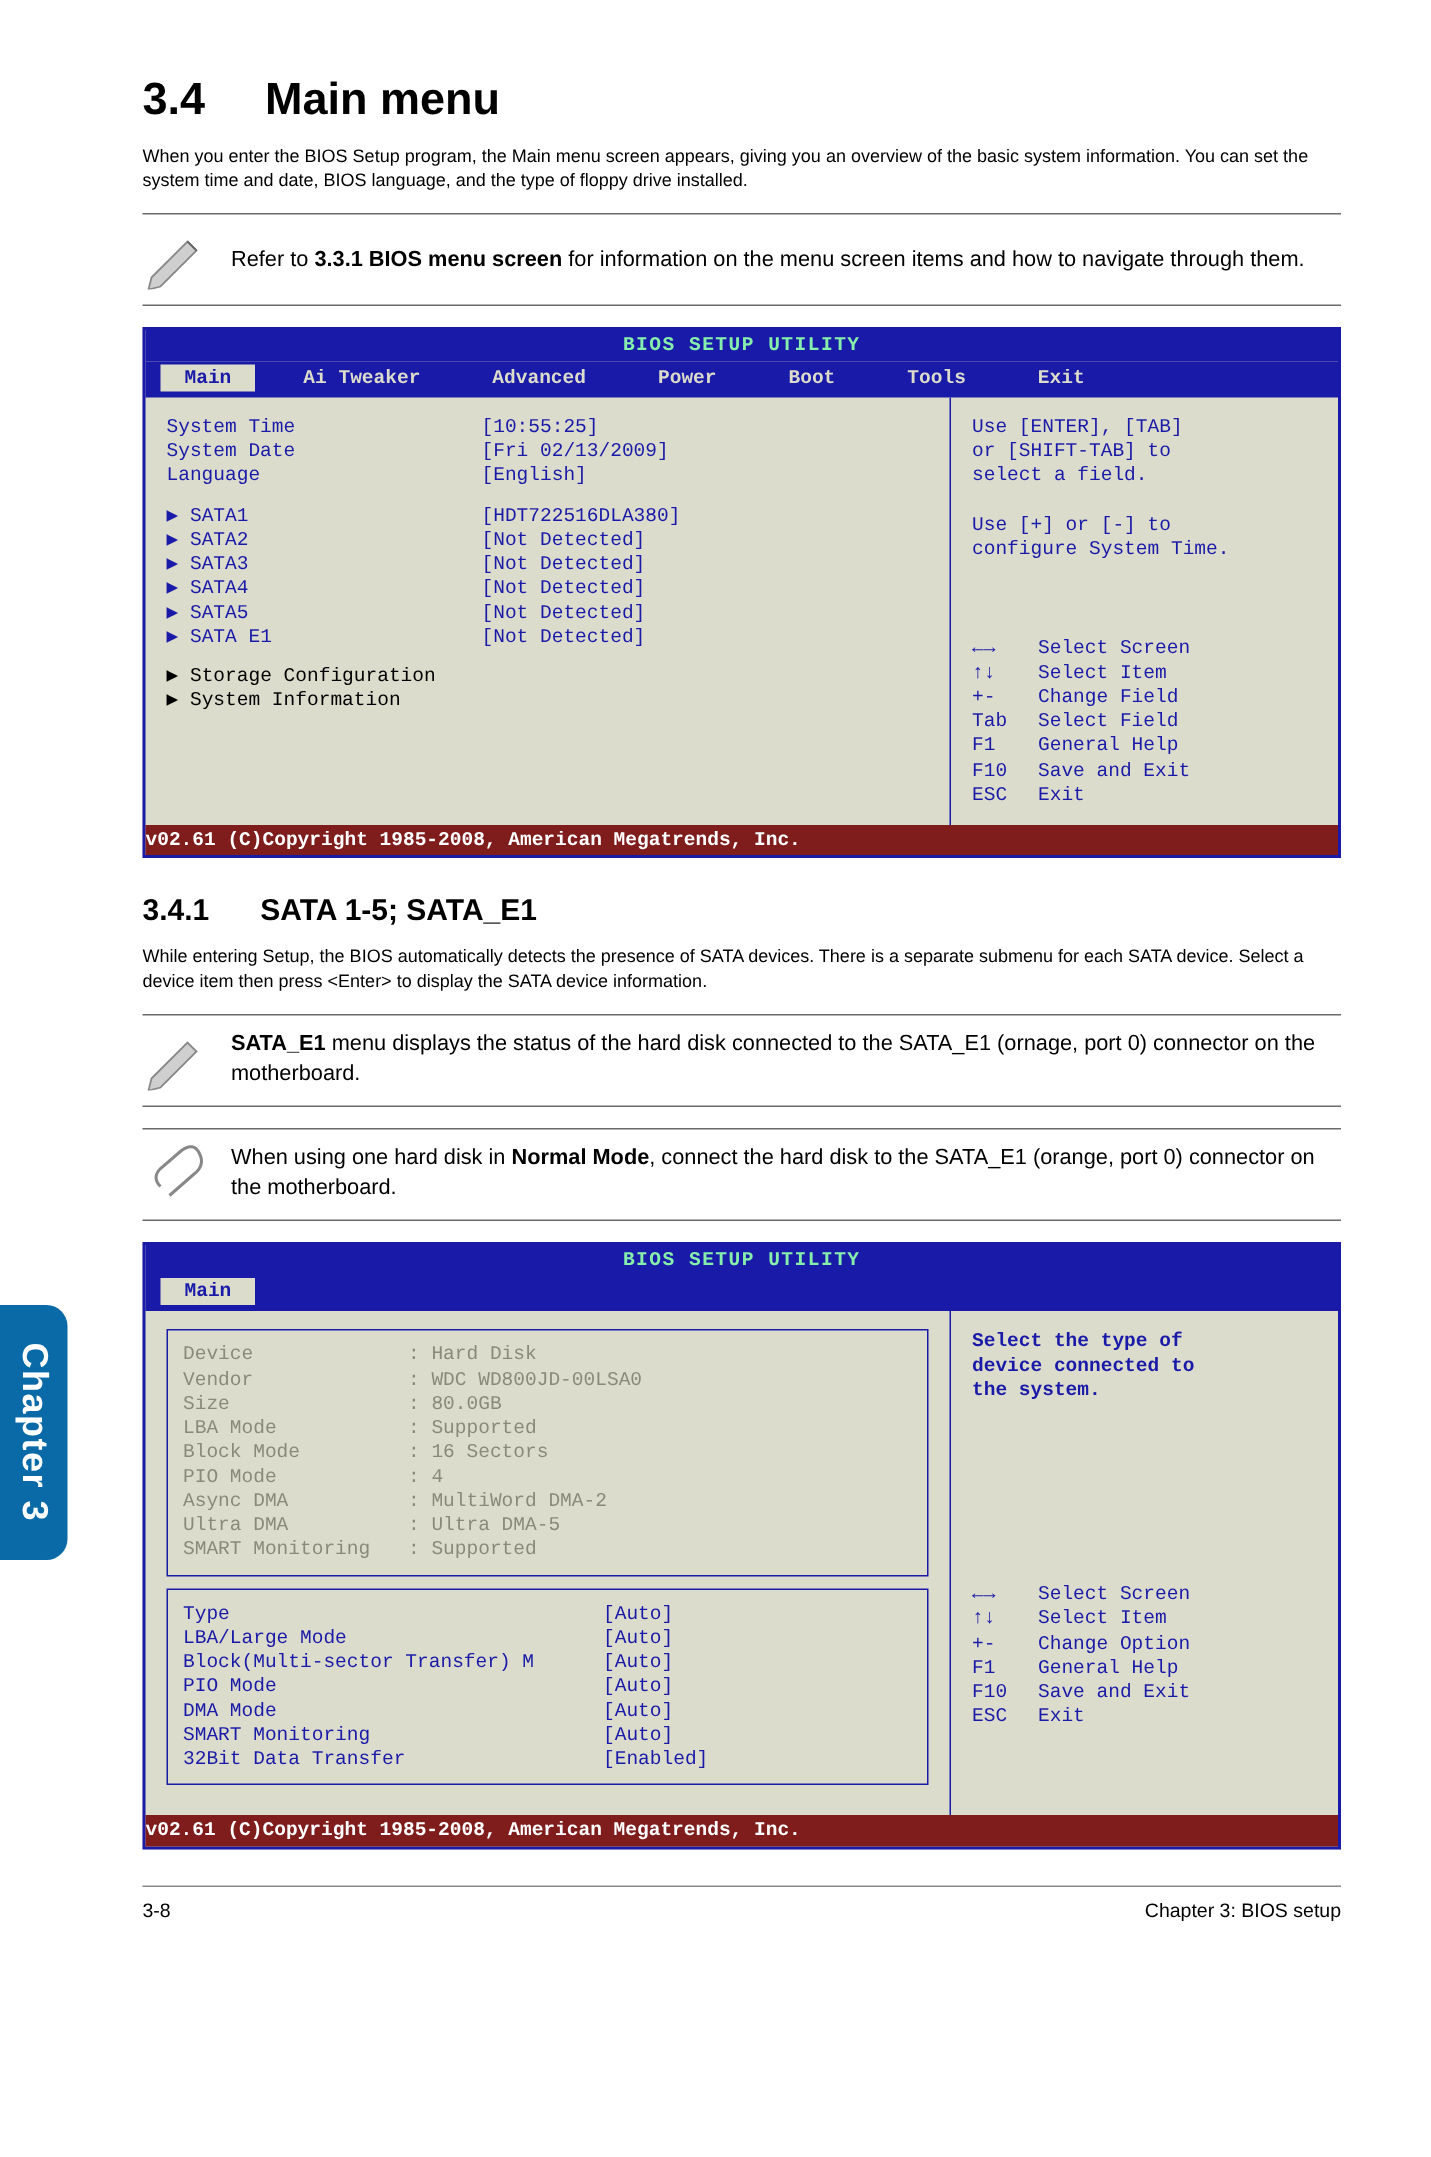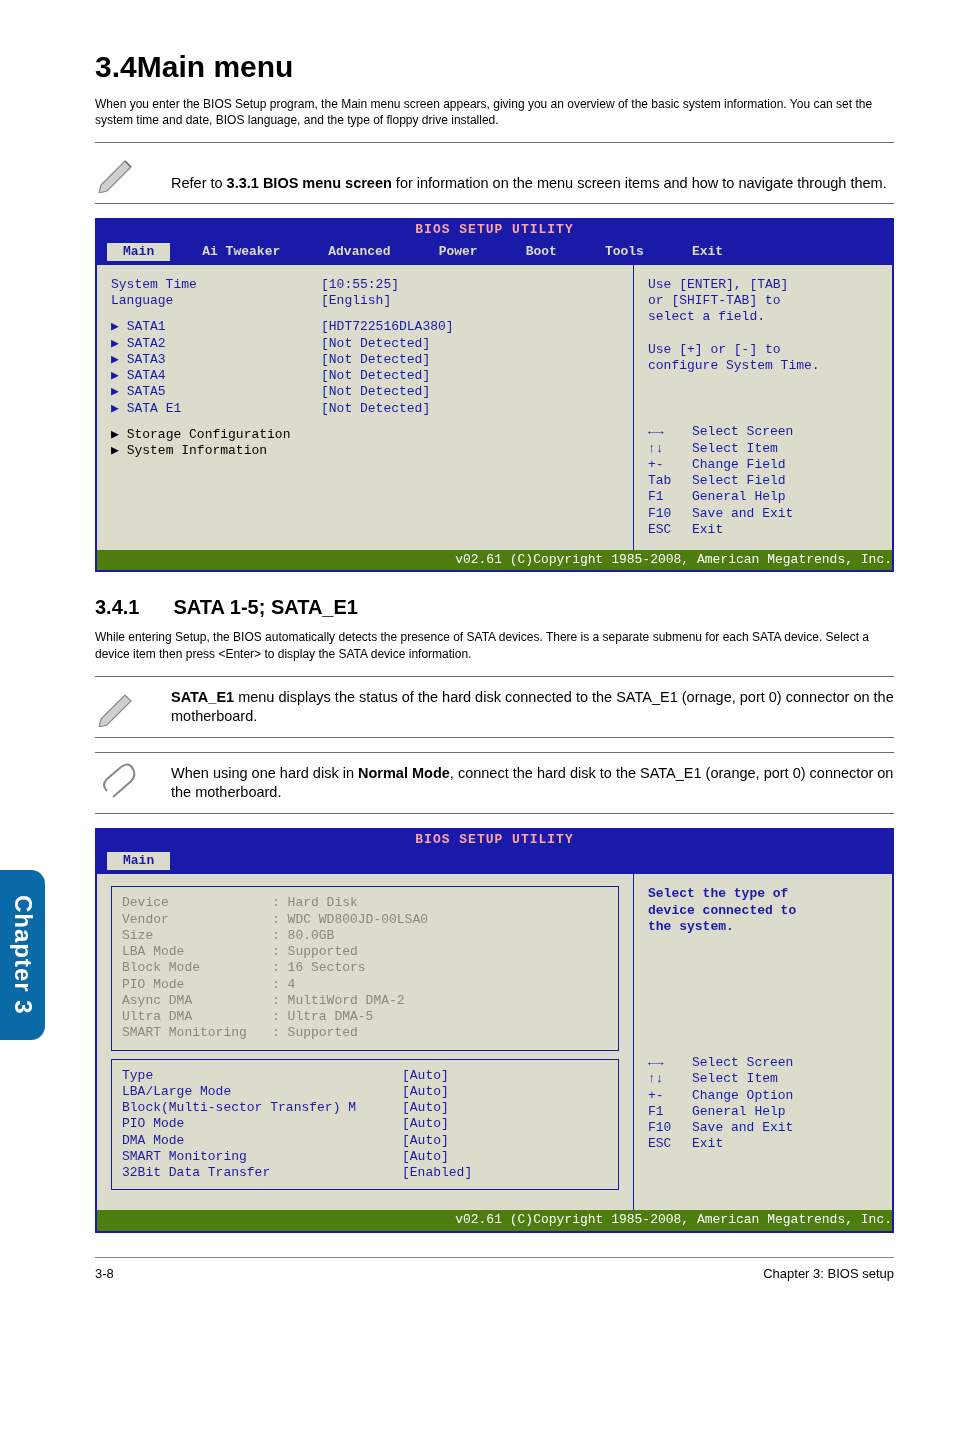--- a/index.html
+++ b/index.html
@@ -31,34 +31,34 @@
     display: flex;
     align-items: center;
     justify-content: center;
     letter-spacing: 1px;
   }
   h1.section-title {
     font-size: 30px;
     font-weight: bold;
     margin: 10px 0 12px 0;
   }
-  .sec-num { }
+  .sec-num { margin-right: 40px; }
   p.body {
     font-size: 12px;
     line-height: 1.35;
     margin: 8px 0 14px 0;
   }
   .note-row {
     border-top: 1px solid #6b6b6b;
     border-bottom: 1px solid #6b6b6b;
     margin: 6px 0 14px 0;
     padding: 10px 0;
     display: flex;
-    align-items: flex-end;
-    gap: 32px;
+    align-items: center;
+    gap: 15px;
   }
   .note-icon {
     width: 44px;
     height: 40px;
     flex: 0 0 44px;
     display: inline-flex;
     align-items: center;
     justify-content: center;
   }
   .note-icon svg { width: 44px; height: 40px; }
@@ -73,21 +73,21 @@
     border: 2px solid #1a1aa8;
     background: #dcdccc;
     font-family: "Courier New", monospace;
     font-size: 13px;
     line-height: 1.25;
     color: #1a1aa8;
     margin: 4px 0 24px 0;
   }
   .bios-titlebar {
     background: #1a1aa8;
-    color: #fca5a5;
+    color: #86efac;
     text-align: center;
     font-weight: bold;
     padding: 2px 0;
     letter-spacing: 1px;
   }
   .bios-menubar {
     background: #1a1aa8;
     color: #dcdccc;
     display: flex;
     padding: 2px 10px 4px 10px;
@@ -117,24 +117,24 @@
   .bios-lbl { width: 210px; }
   .bios-val { }
   .spacer { height: 10px; }
   .arrow { color: #1a1aa8; }
   .disabled { color: #8a8a7a; }
   .black { color: #000; }
   .help-keys { margin-top: 10px; }
   .help-keys .krow { display:flex; }
   .help-keys .kk { width: 44px; }
   .bios-footer {
-    background: #4d7c0f;
+    background: #7f1d1d;
     color: #fff;
-    text-align: right;
-    font-weight: normal;
+    text-align: left;
+    font-weight: bold;
     padding: 2px 0;
   }
   h2.subsection {
     font-size: 20px;
     font-weight: bold;
     margin: 18px 0 10px 0;
   }
   .sub-num { margin-right: 34px; }
   .page-footer {
     display: flex;
@@ -185,20 +185,24 @@
       <span>Tools</span>
       <span>Exit</span>
     </div>
     <div class="bios-body">
       <div class="bios-left">
         <div class="bios-row">
             <div class="bios-lbl">System Time</div>
             <div class="bios-val">[10:55:25]</div>
           </div>
         <div class="bios-row">
+            <div class="bios-lbl">System Date</div>
+            <div class="bios-val">[Fri 02/13/2009]</div>
+          </div>
+        <div class="bios-row">
             <div class="bios-lbl">Language</div>
             <div class="bios-val">[English]</div>
           </div>
         <div class="spacer"></div>
         <div class="bios-row">
             <div class="bios-lbl"><span class="arrow">▶ </span><span>SATA1</span></div>
             <div class="bios-val">[HDT722516DLA380]</div>
           </div>
         <div class="bios-row">
             <div class="bios-lbl"><span class="arrow">▶ </span><span>SATA2</span></div>

